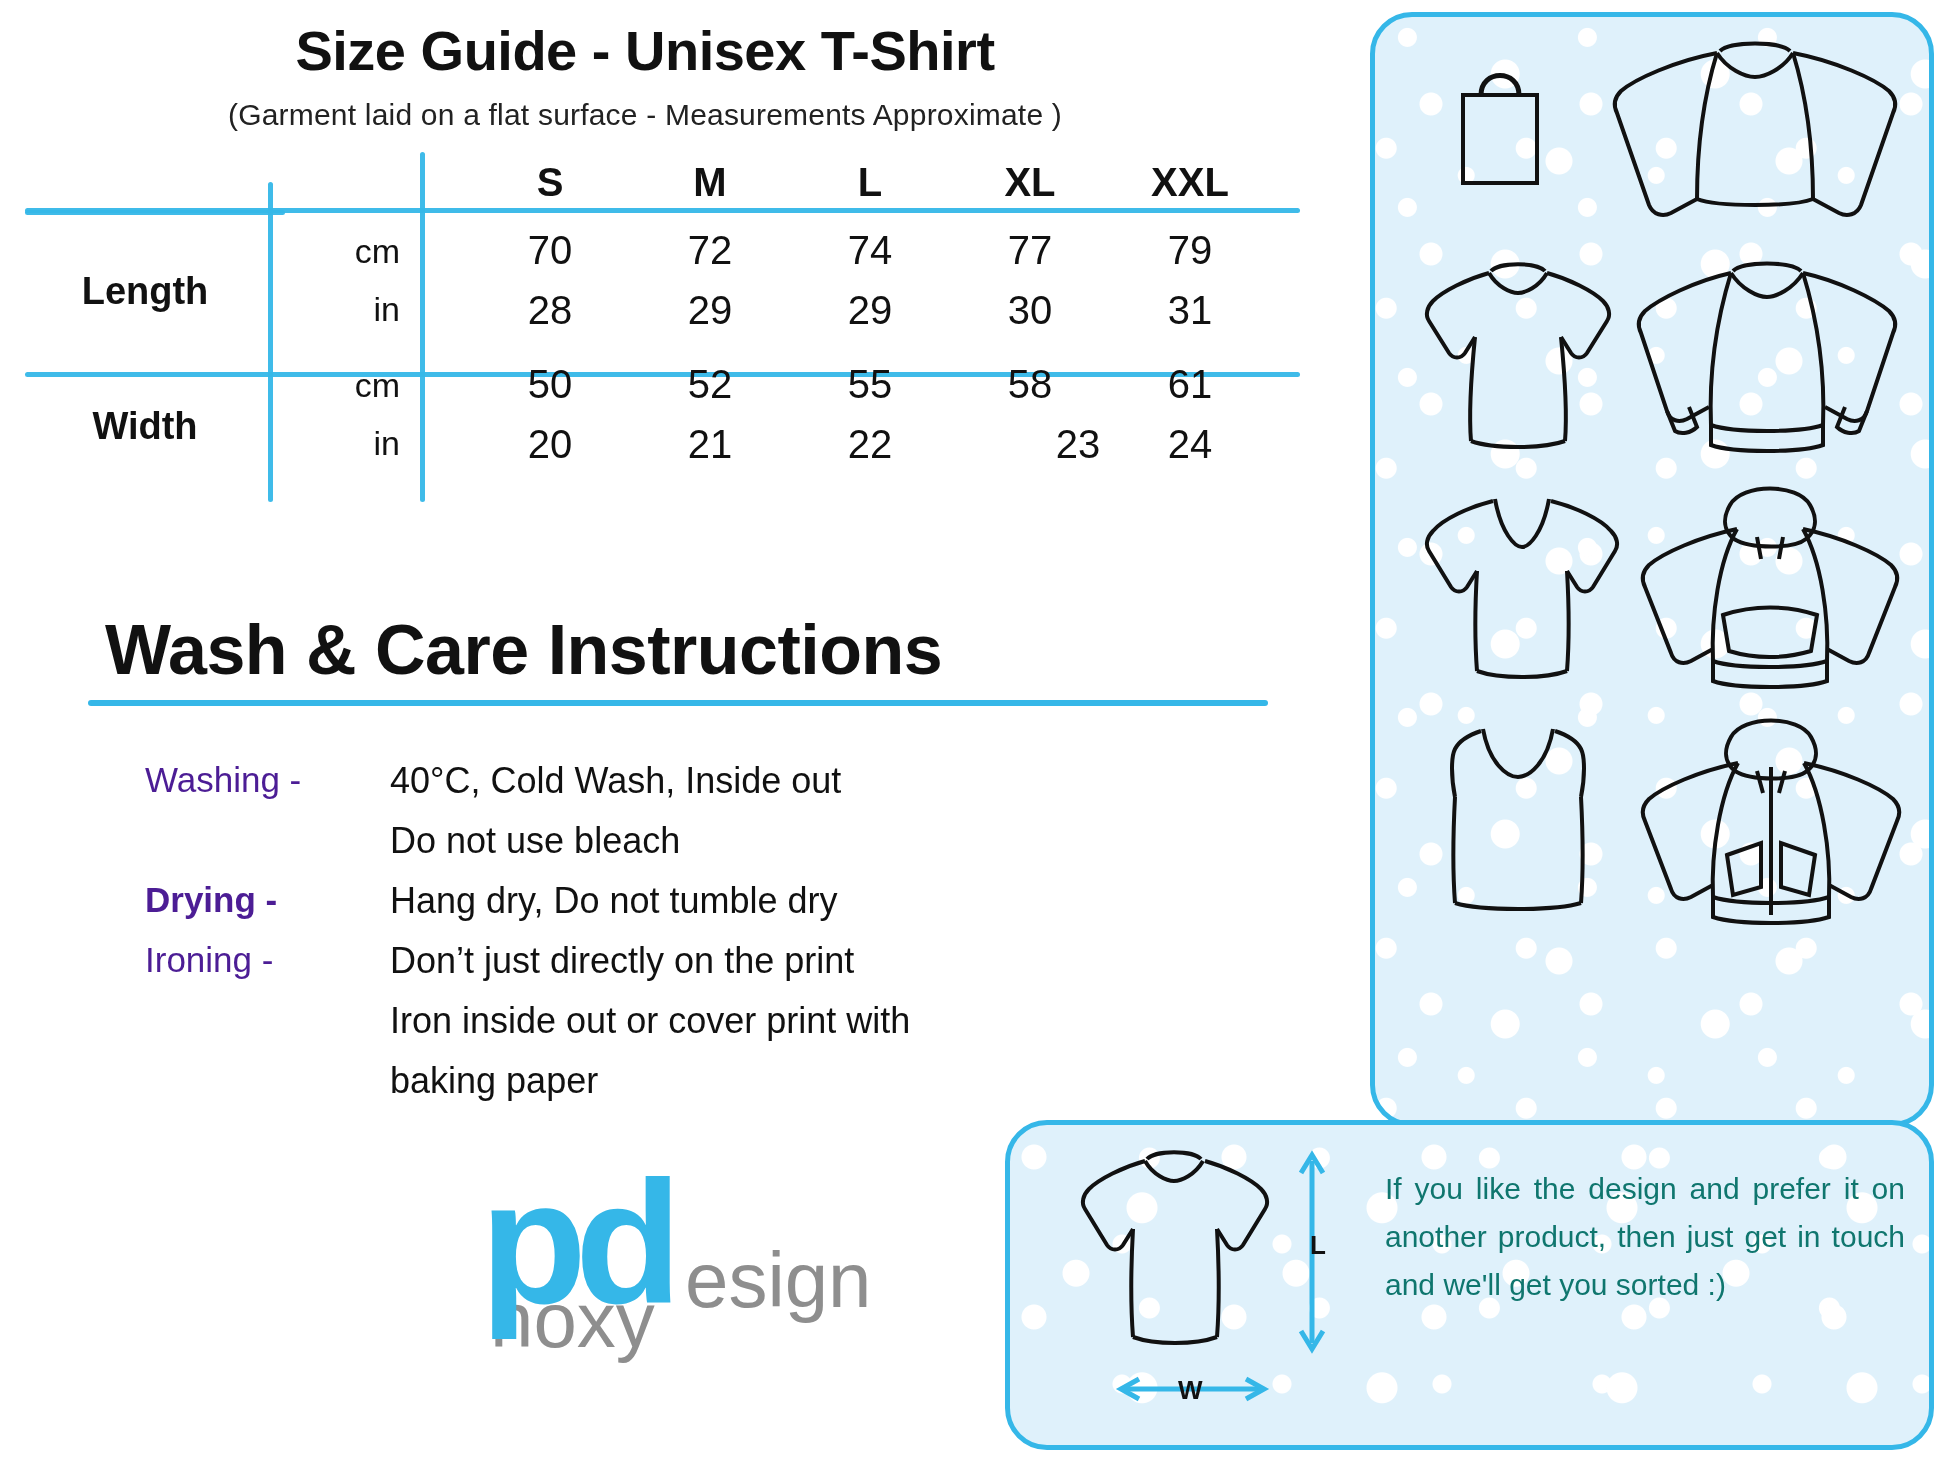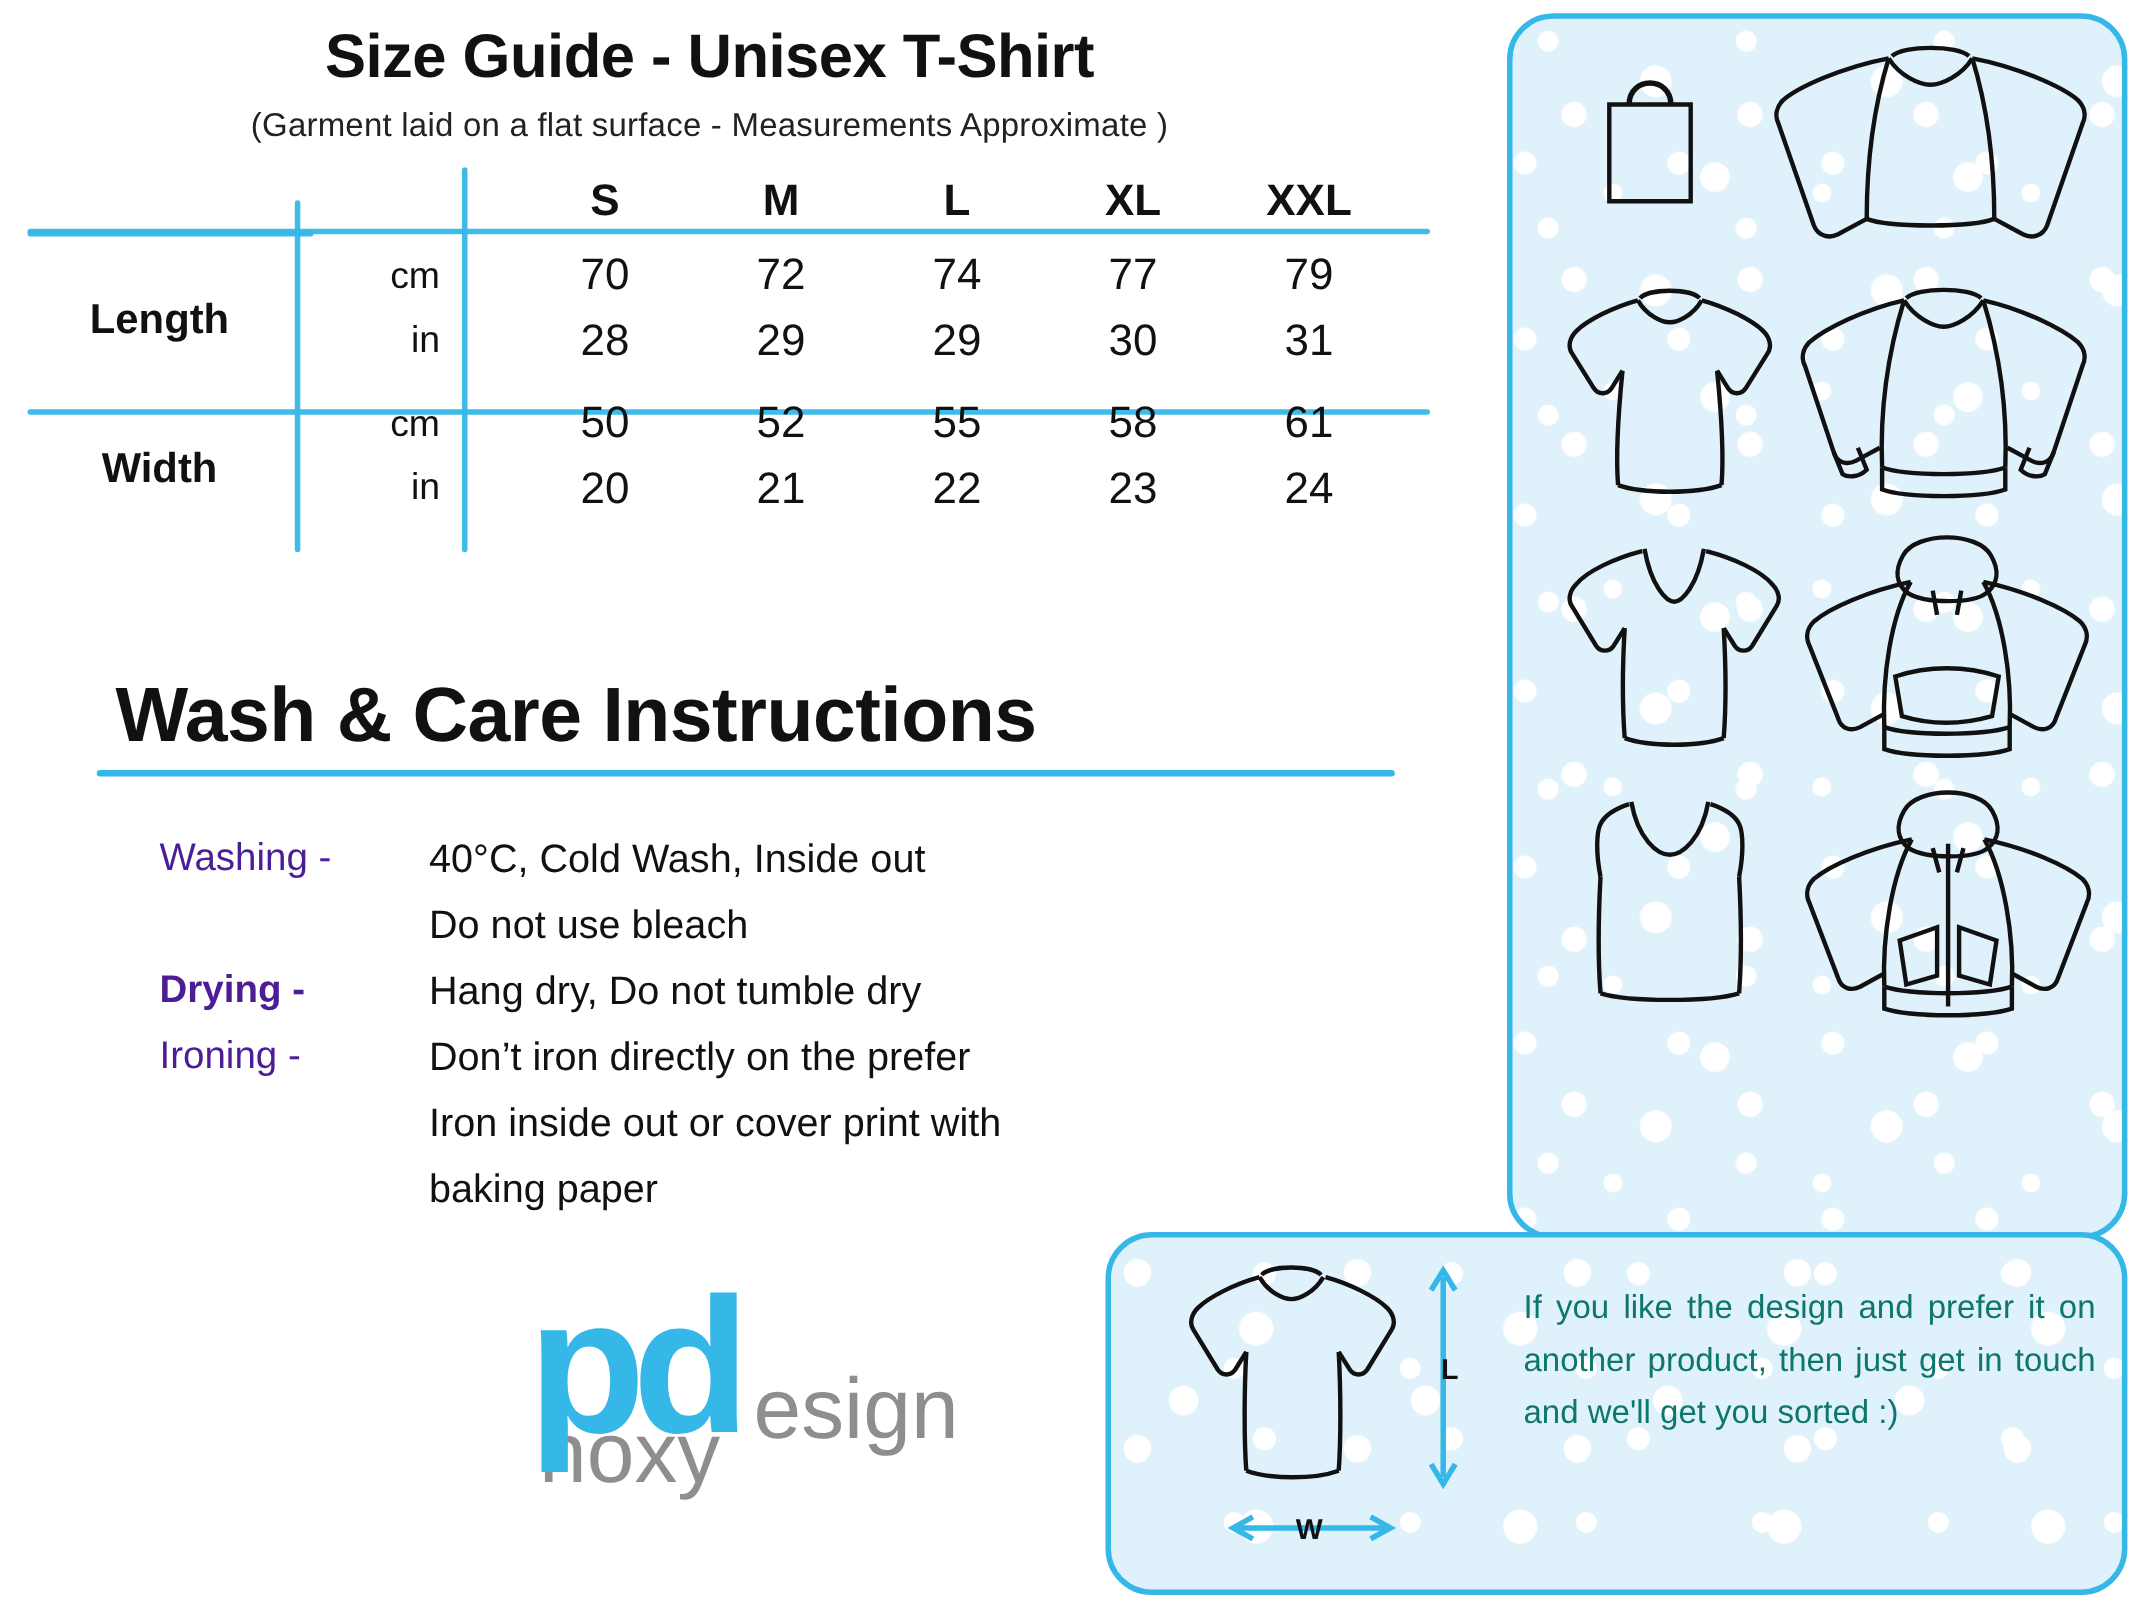--- a/index.html
+++ b/index.html
@@ -246,36 +246,36 @@
 
       <div class="cell" style="left:460px; top:202px;">50</div>
       <div class="cell" style="left:620px; top:202px;">52</div>
       <div class="cell" style="left:780px; top:202px;">55</div>
       <div class="cell" style="left:940px; top:202px;">58</div>
       <div class="cell" style="left:1100px; top:202px;">61</div>
 
       <div class="cell" style="left:460px; top:262px;">20</div>
       <div class="cell" style="left:620px; top:262px;">21</div>
       <div class="cell" style="left:780px; top:262px;">22</div>
-      <div class="cell" style="left:940px; top:262px;">23</div>
+      <div class="cell" style="left:988px; top:262px;">23</div>
       <div class="cell" style="left:1100px; top:262px;">24</div>
     </div>
 
     <div id="wash-title">Wash &amp; Care Instructions</div>
     <div id="wash-rule"></div>
 
     <div class="care-label" style="left:145px; top:760px;">Washing -</div>
     <div class="care-text" style="left:390px; top:760px;">40°C, Cold Wash, Inside out</div>
     <div class="care-text" style="left:390px; top:820px;">Do not use bleach</div>
 
     <div class="care-label" style="left:145px; top:880px;font-weight:bold;">Drying -</div>
     <div class="care-text" style="left:390px; top:880px;">Hang dry, Do not tumble dry</div>
 
     <div class="care-label" style="left:145px; top:940px;">Ironing -</div>
-    <div class="care-text" style="left:390px; top:940px;">Don’t iron directly on the prefer</div>
+    <div class="care-text" style="left:390px; top:940px;">Don’t just directly on the print</div>
     <div class="care-text" style="left:390px; top:1000px;">Iron inside out or cover print with</div>
     <div class="care-text" style="left:390px; top:1060px;">baking paper</div>
 
     <div id="logo">
       <div id="logo-hoxy">hoxy</div>
       <div id="logo-p">p</div>
       <div id="logo-d">d</div>
       <div id="logo-esign">esign</div>
     </div>
   </div>

